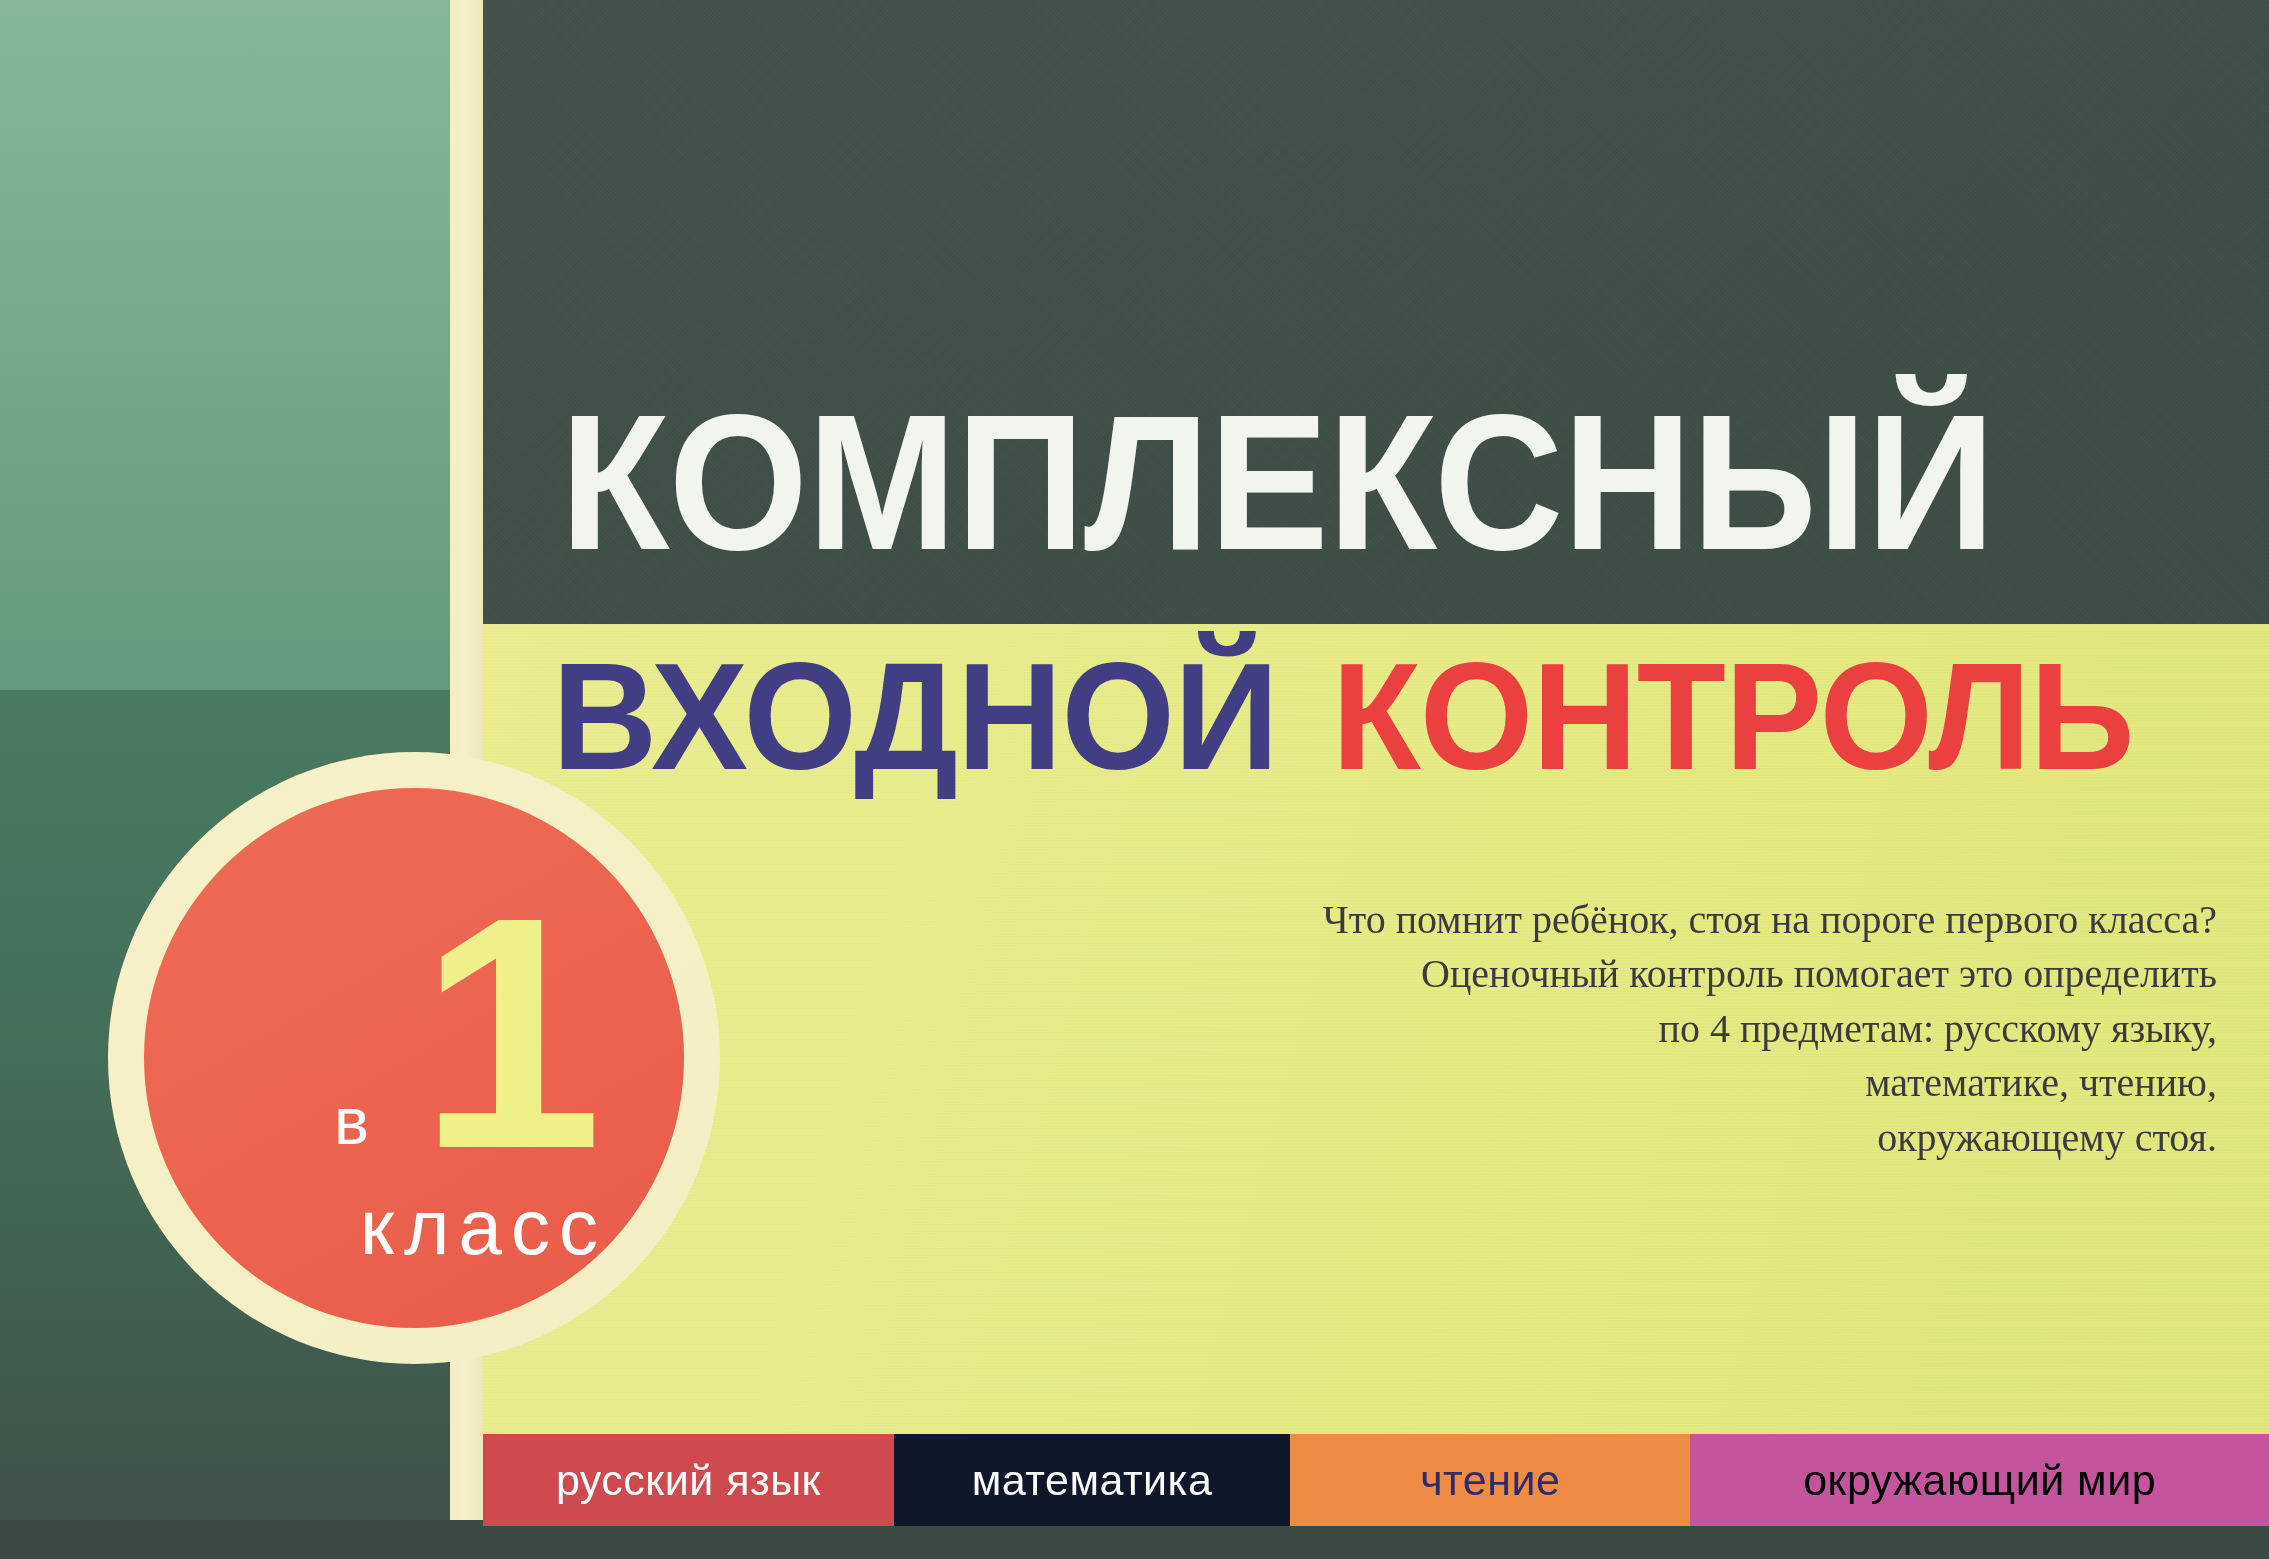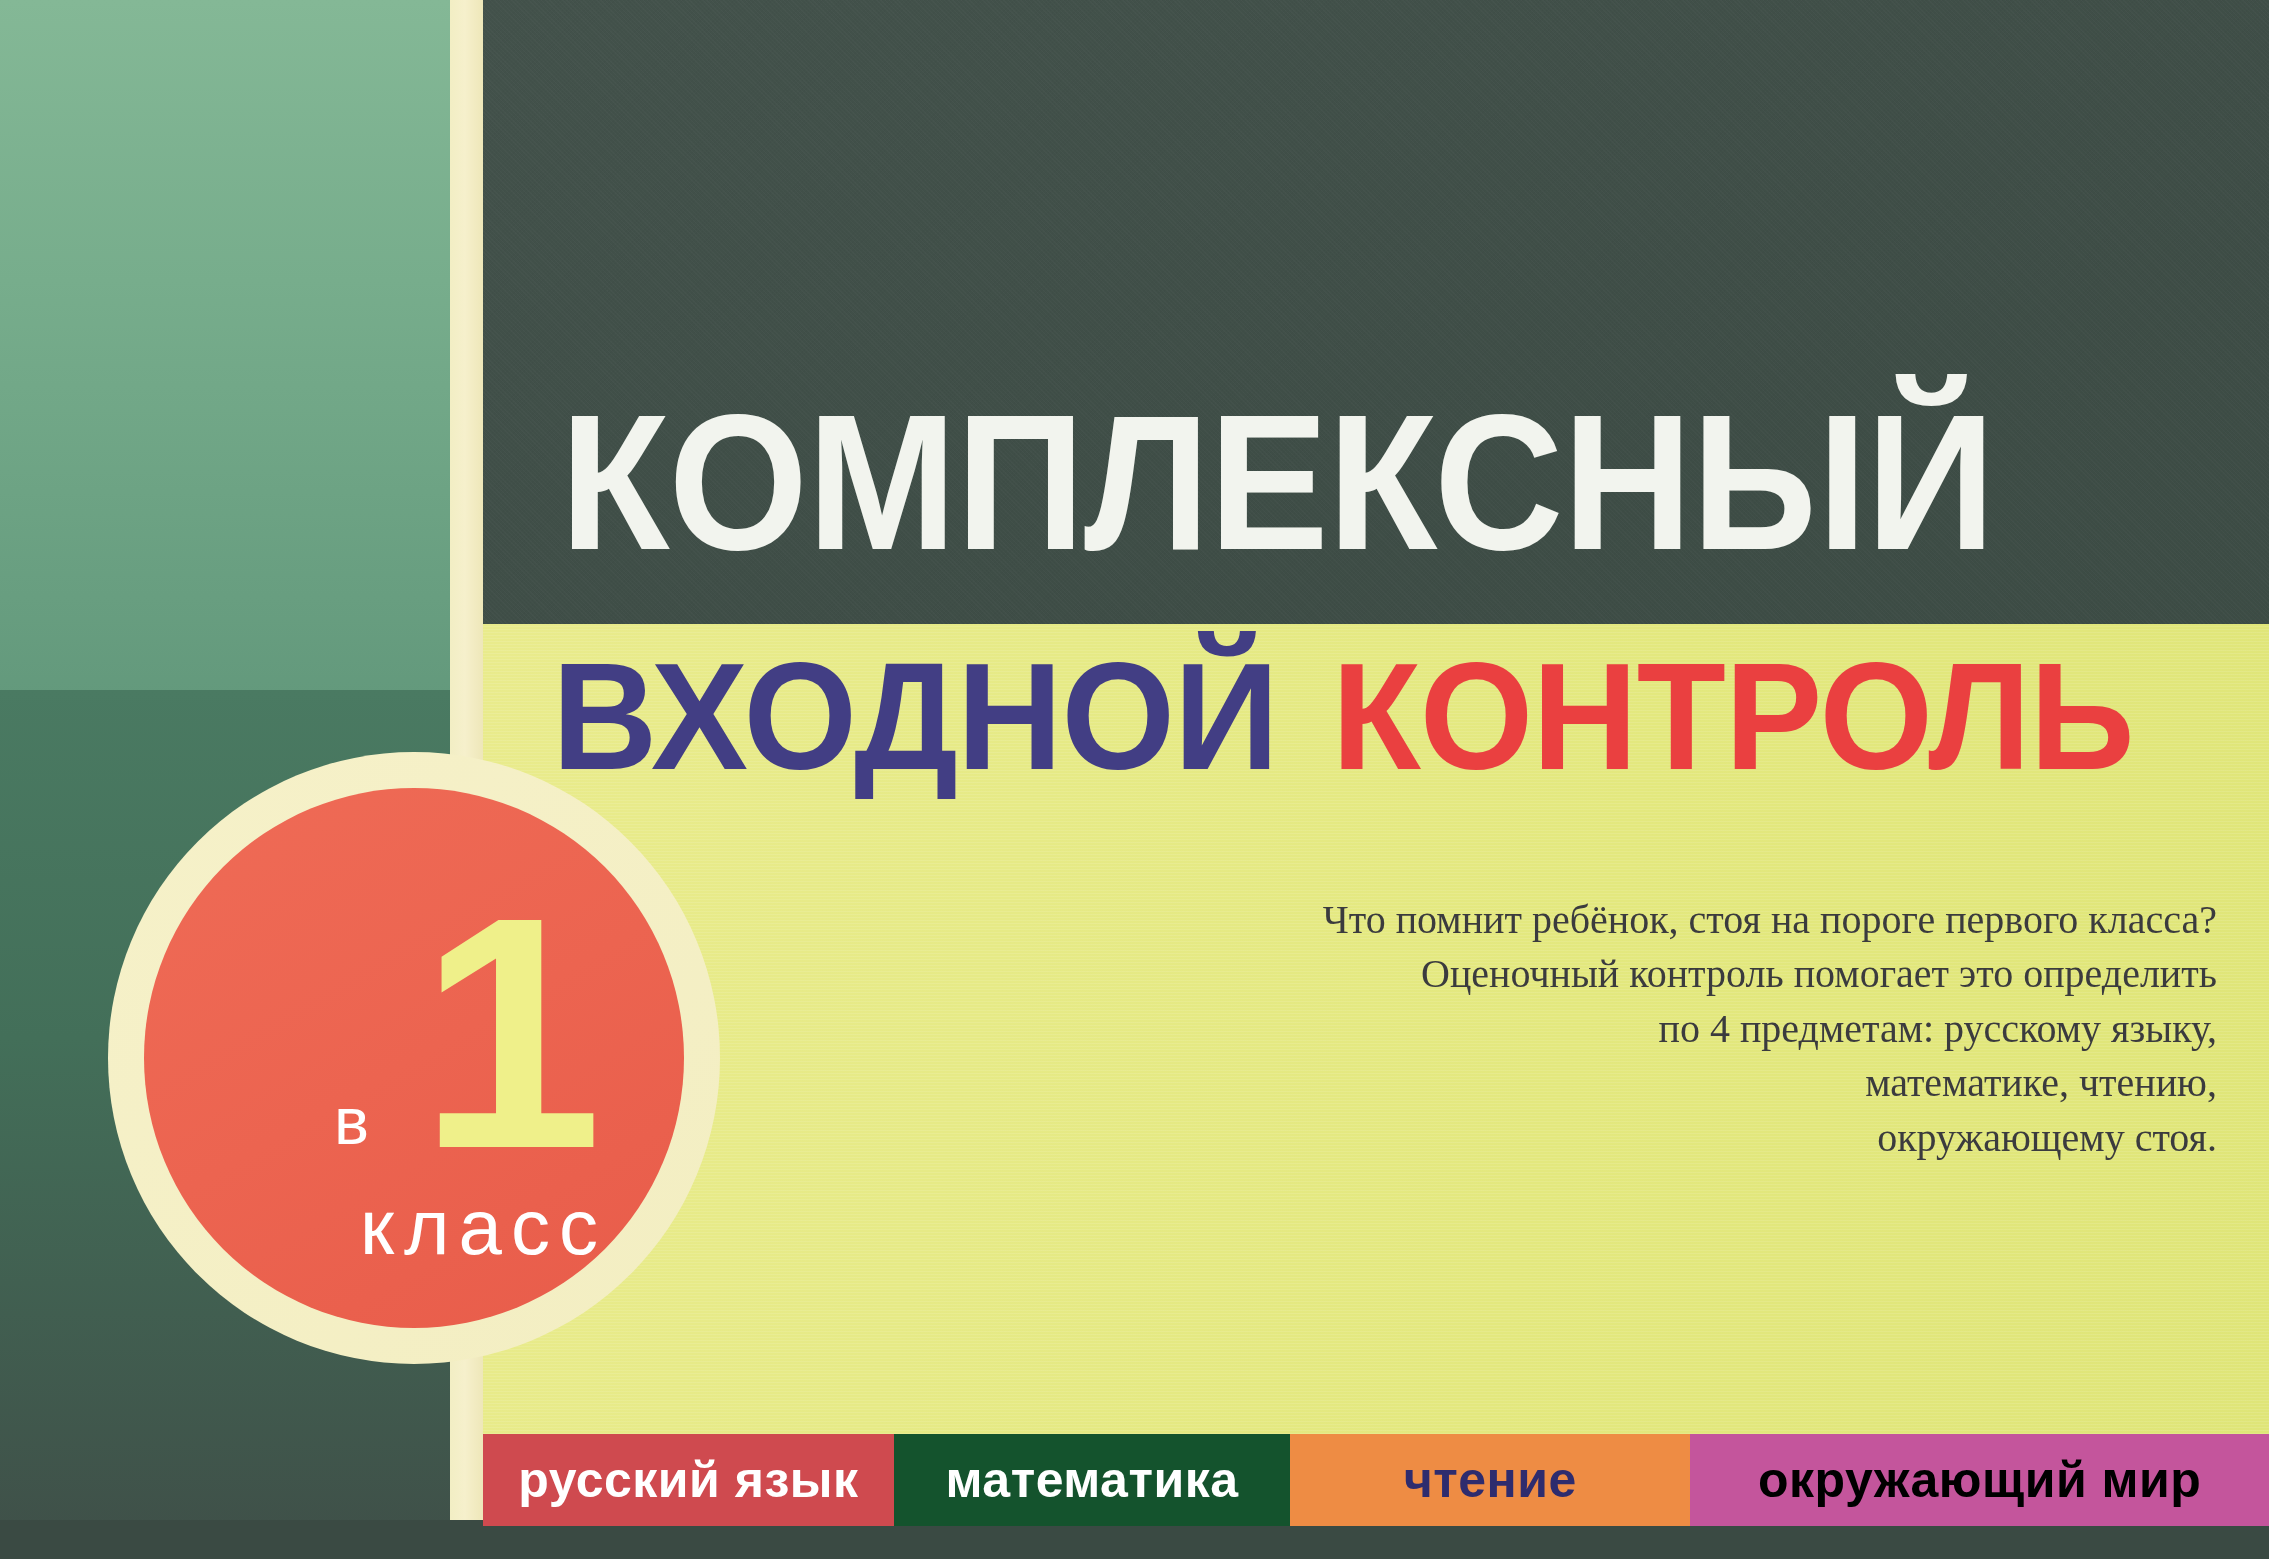--- a/index.html
+++ b/index.html
@@ -169,27 +169,27 @@
   .subjects {
     position: absolute;
     left: 483px; top: 1434px;
     width: 1786px; height: 92px;
     display: flex;
   }
   .subject {
     display: flex;
     align-items: center;
     justify-content: center;
-    font-size: 50px;
-    font-weight: bold;
+    font-size: 43px;
+    font-weight: normal;
     letter-spacing: 0.5px;
     white-space: nowrap;
   }
   .s-rus  { flex: 0 0 23.0%; background: #cf4a4f; color: #ffffff; }
-  .s-mat  { flex: 0 0 22.2%; background: #14532d; color: #ffffff; text-align: center; }
+  .s-mat  { flex: 0 0 22.2%; background: #0f172a; color: #ffffff; text-align: center; }
   .s-cht  { flex: 0 0 22.4%; background: #ee8c44; color: #2e2c6e; }
   .s-okr  { flex: 1 1 auto;  background: #c4559c; color: #000000; }
 </style>
 </head>
 <body>
 
 <div id="cover">
 
   <div class="spine-green"></div>
   <div class="dark-panel"></div>

